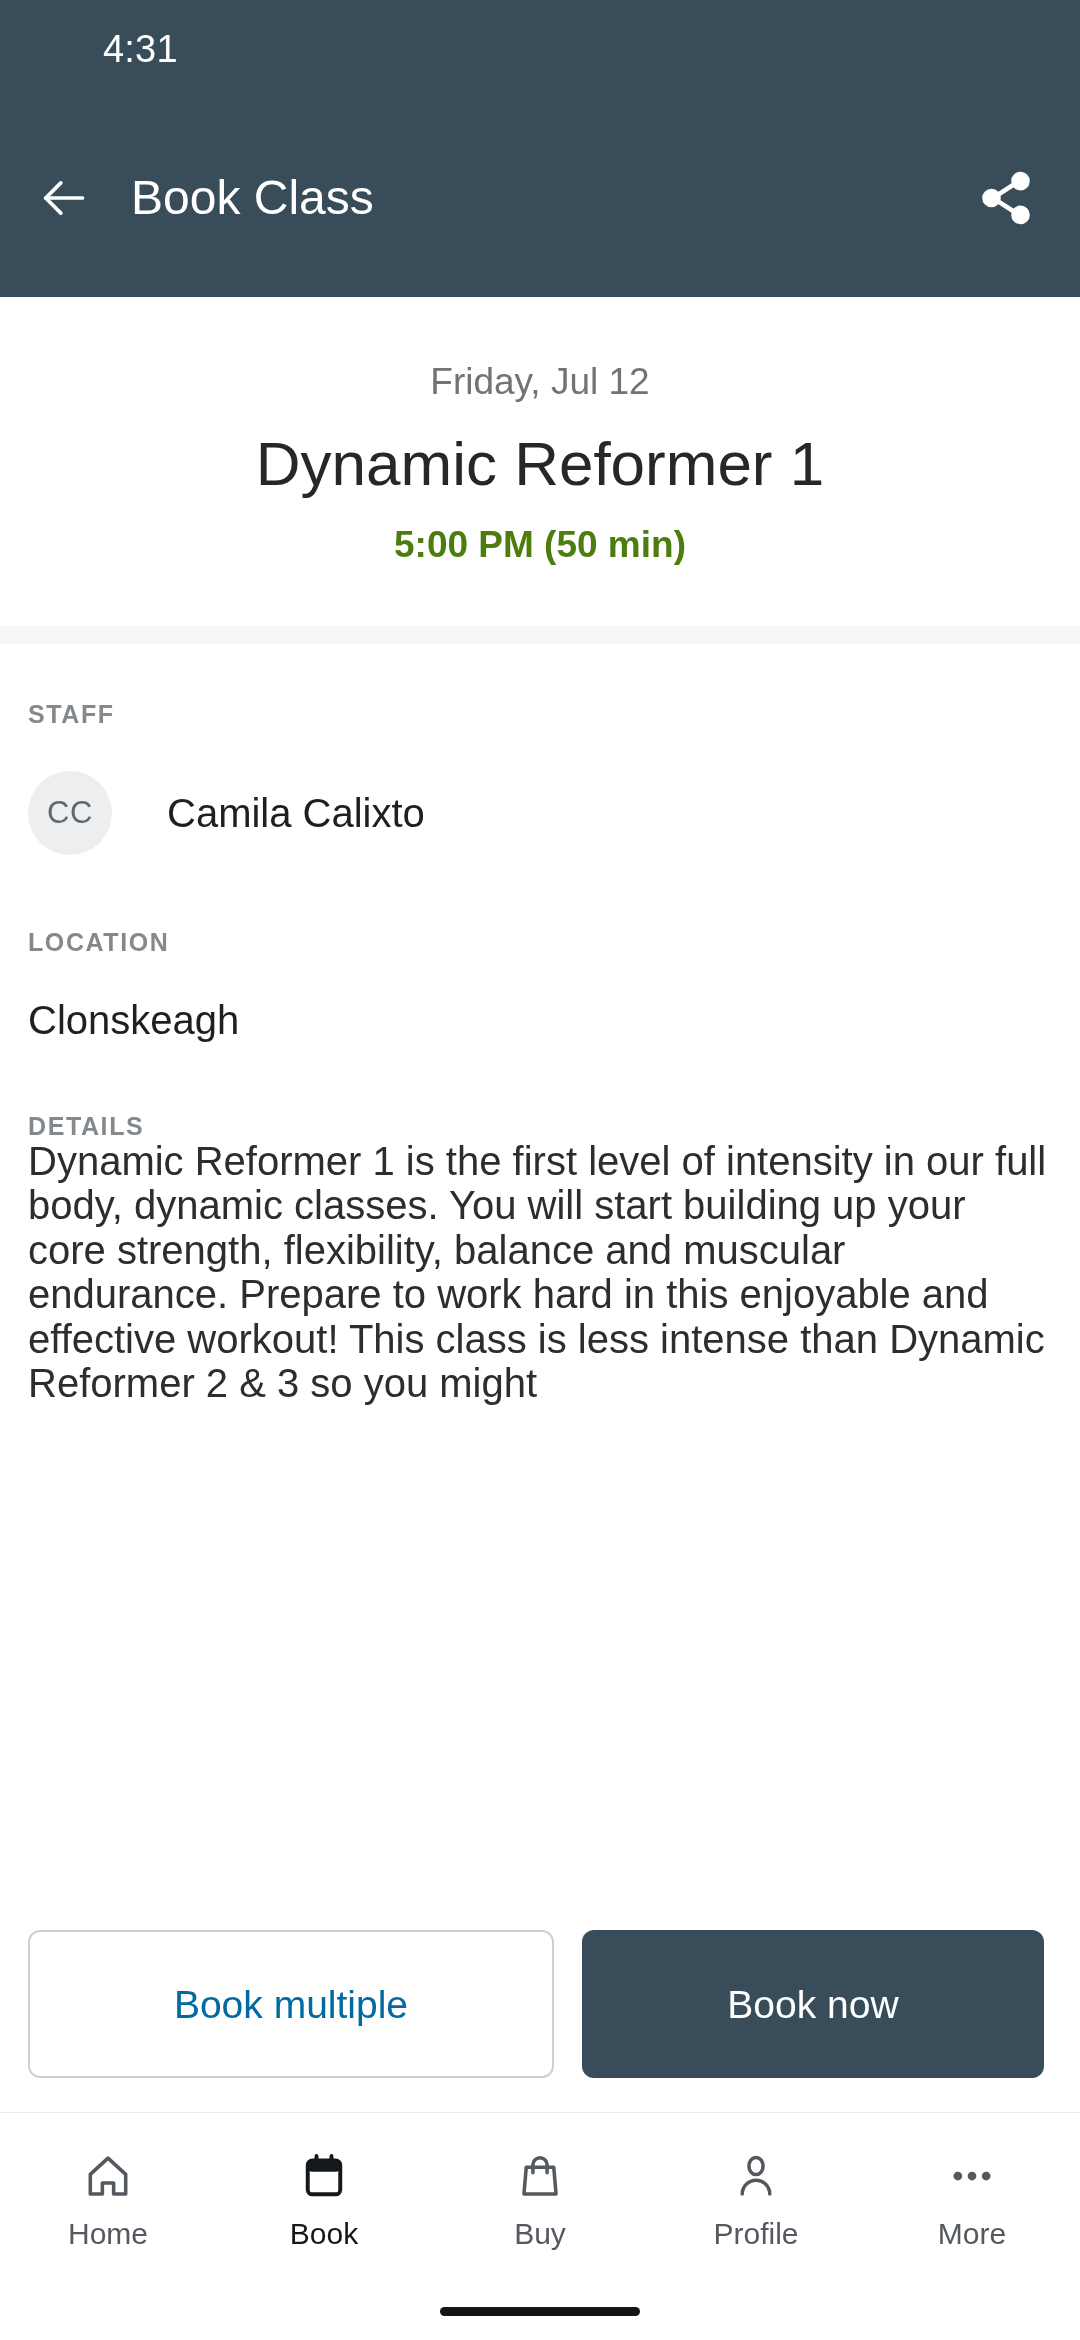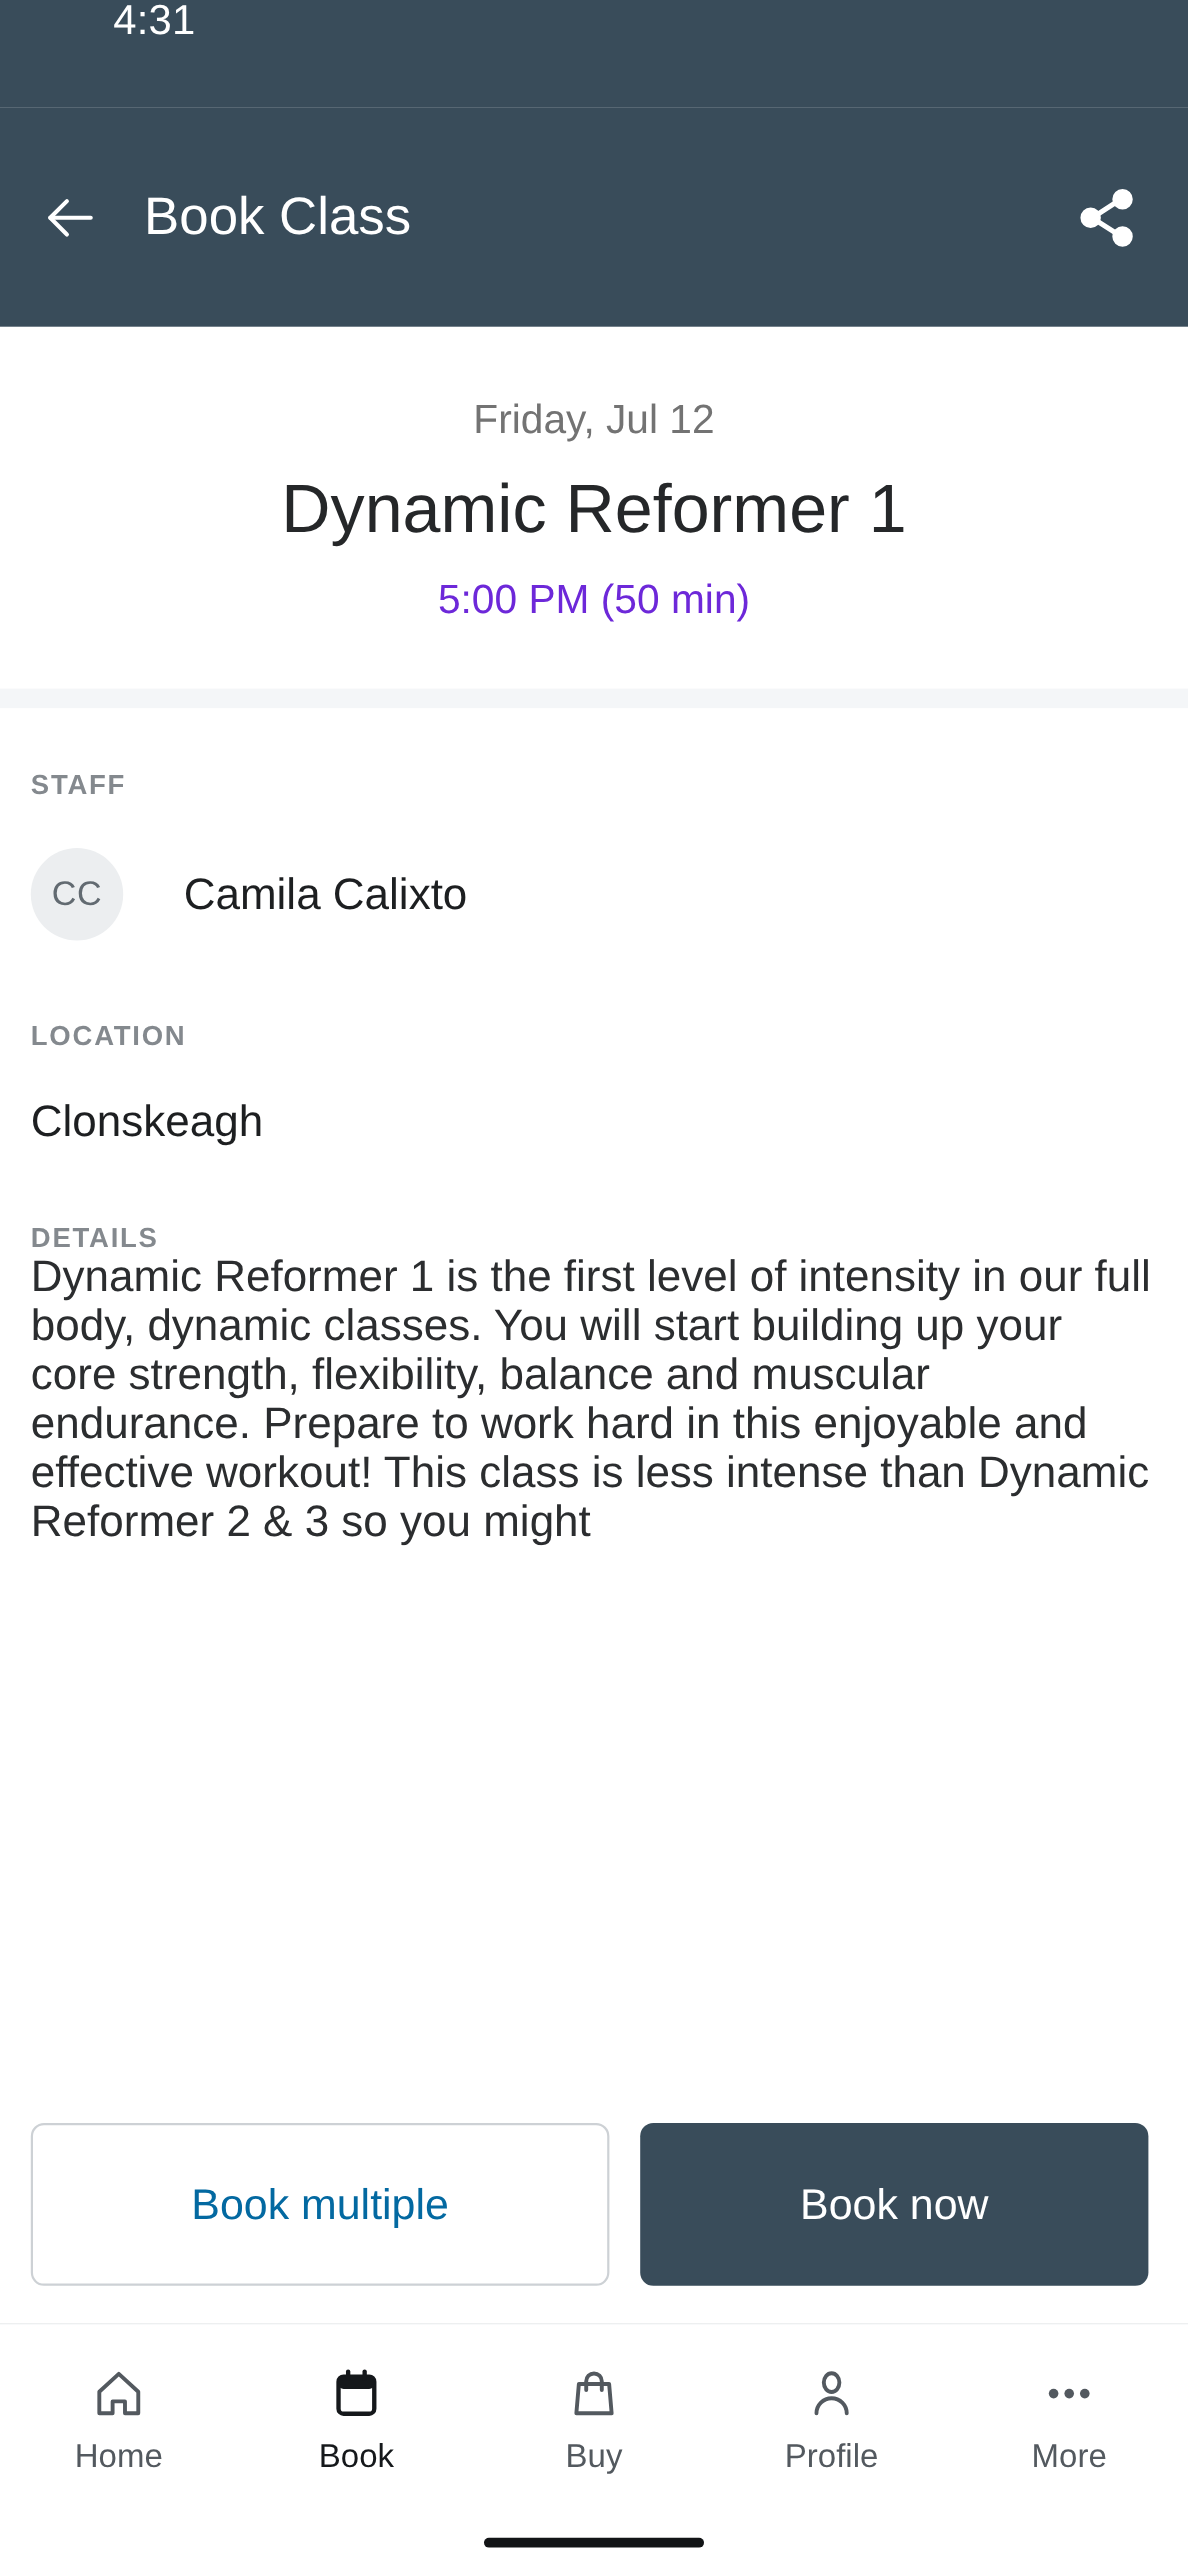--- a/index.html
+++ b/index.html
@@ -20,21 +20,21 @@
     display: flex;
     flex-direction: column;
   }
 
   
   .status-bar {
     height: 98px;
     background: #394C5A;
     flex: 0 0 auto;
     display: flex;
-    align-items: flex-start;
+    align-items: center;
     padding: 0 0 0 103px;
   }
   .status-time {
     color: #ffffff;
     font-size: 38px;
     line-height: 1;
     letter-spacing: 0.2px;
   }
 
   
@@ -88,23 +88,24 @@
     margin-bottom: 22px;
   }
   .class-name {
     color: #252729;
     font-size: 62px;
     line-height: 1.2;
     font-weight: 400;
     margin-bottom: 20px;
   }
   .class-time {
-    color: #6d28d9;
+    color: #4d7c0f;
     font-size: 37px;
     line-height: 1.25;
+    font-weight: bold;
   }
 
   .section-divider {
     height: 18px;
     background: #f4f6f8;
     flex: 0 0 auto;
   }
 
   
   .body-scroll {

